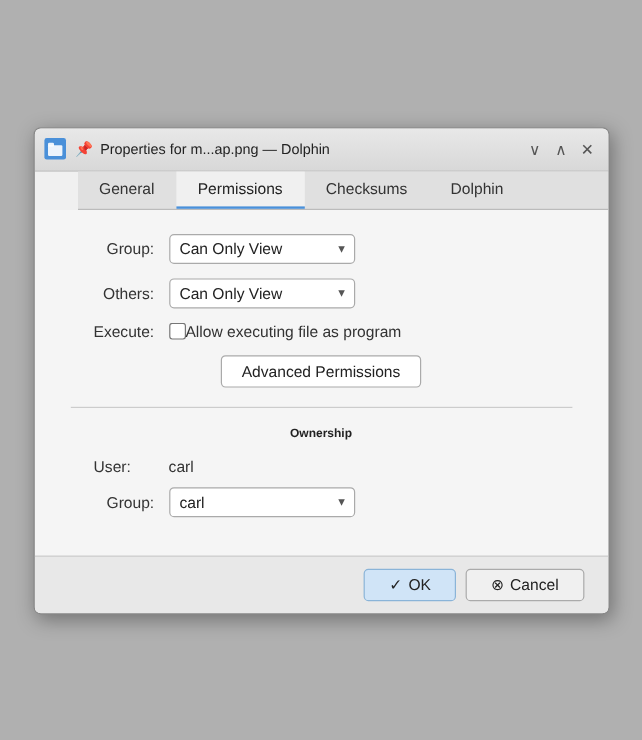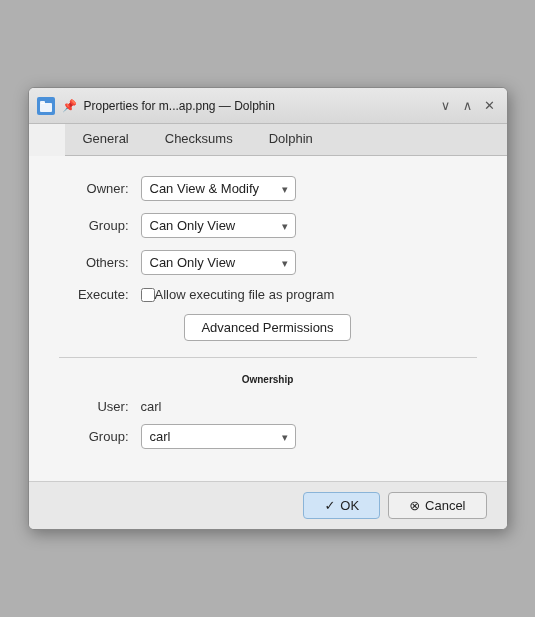--- a/index.html
+++ b/index.html
@@ -201,21 +201,21 @@
       margin-bottom: 14px;
     }
 
     .info-row {
       display: flex;
       align-items: center;
       margin-bottom: 10px;
     }
     .info-label {
       width: 70px;
-      text-align: right;
+      text-align: center;
       margin-right: 12px;
       color: #333;
       font-size: 13px;
     }
     .info-value {
       font-size: 13px;
       color: #333;
     }
 
     .footer {
@@ -262,37 +262,28 @@
     <span class="titlebar-title">Properties for m...ap.png — Dolphin</span>
     <div class="titlebar-controls">
       <button class="titlebar-btn">∨</button>
       <button class="titlebar-btn">∧</button>
       <button class="titlebar-btn close">✕</button>
     </div>
   </div>
 
   <div class="tabs">
     <button class="tab">General</button>
+    <button class="tab active">Permissions</button>
     <button class="tab">Checksums</button>
     <button class="tab">Dolphin</button>
   </div>
 
   <div class="content">
 
 
-    <div class="form-row">
-      <span class="form-label">Owner:</span>
-      <div class="select-wrapper">
-        <select class="form-select">
-          <option>Can View &amp; Modify</option>
-          <option>Can Only View</option>
-          <option>Forbidden</option>
-        </select>
-      </div>
-    </div>
 
     <div class="form-row">
       <span class="form-label">Group:</span>
       <div class="select-wrapper">
         <select class="form-select">
           <option>Can View &amp; Modify</option>
           <option selected="">Can Only View</option>
           <option>Forbidden</option>
         </select>
       </div>

